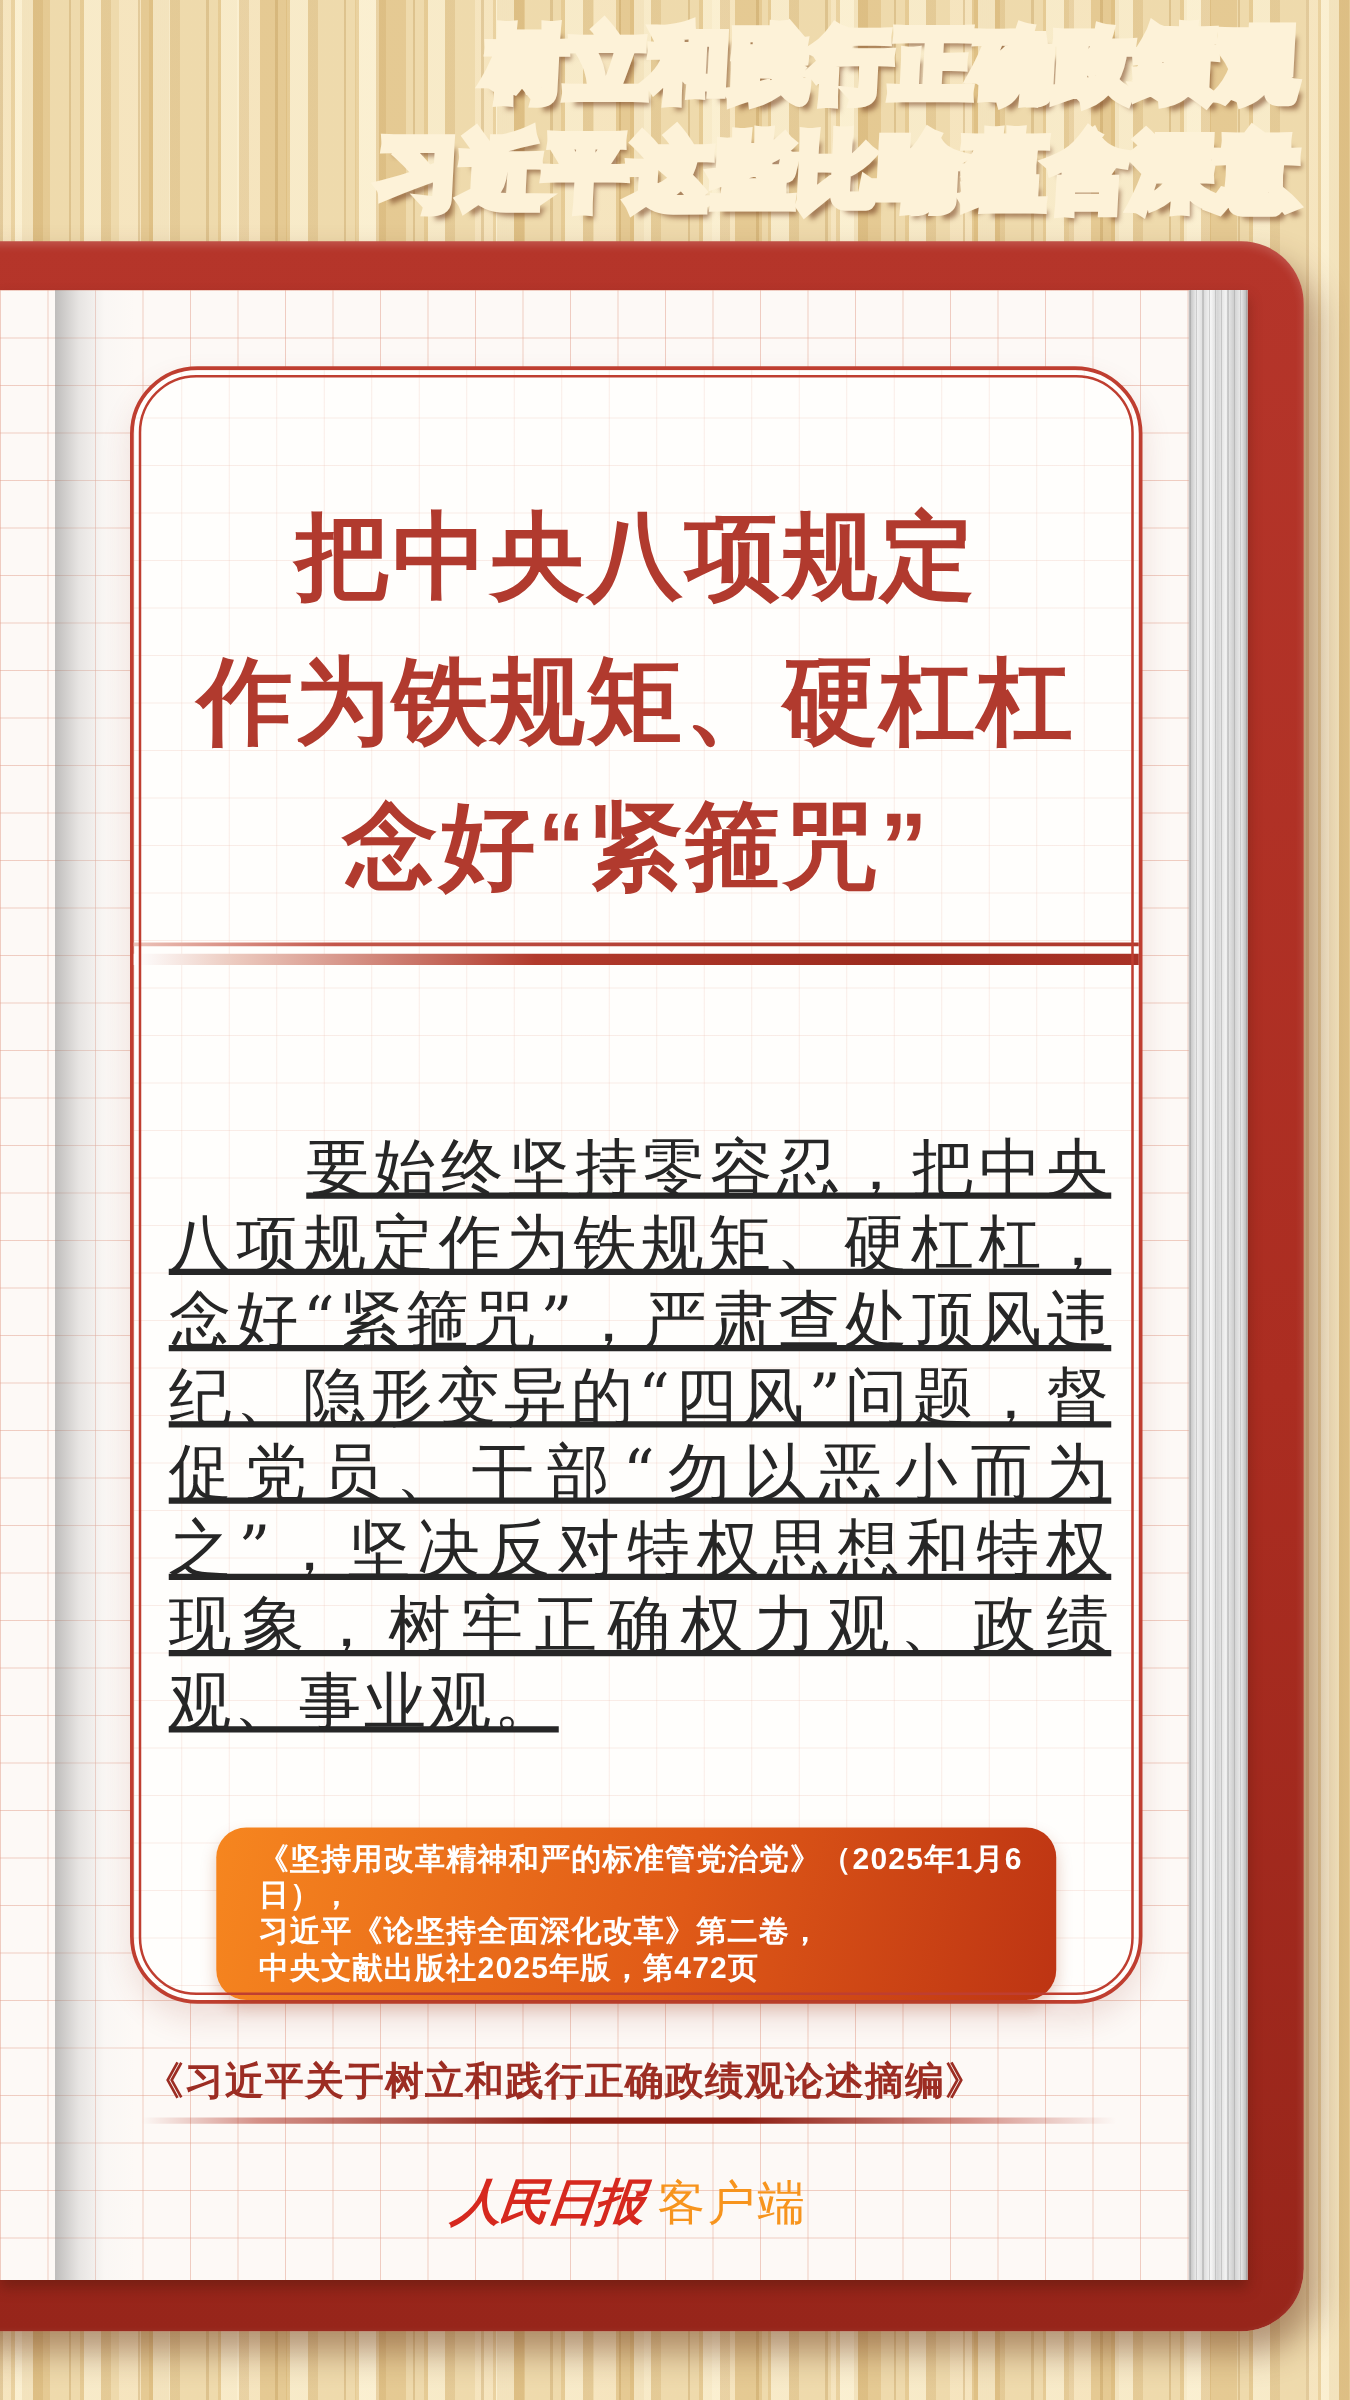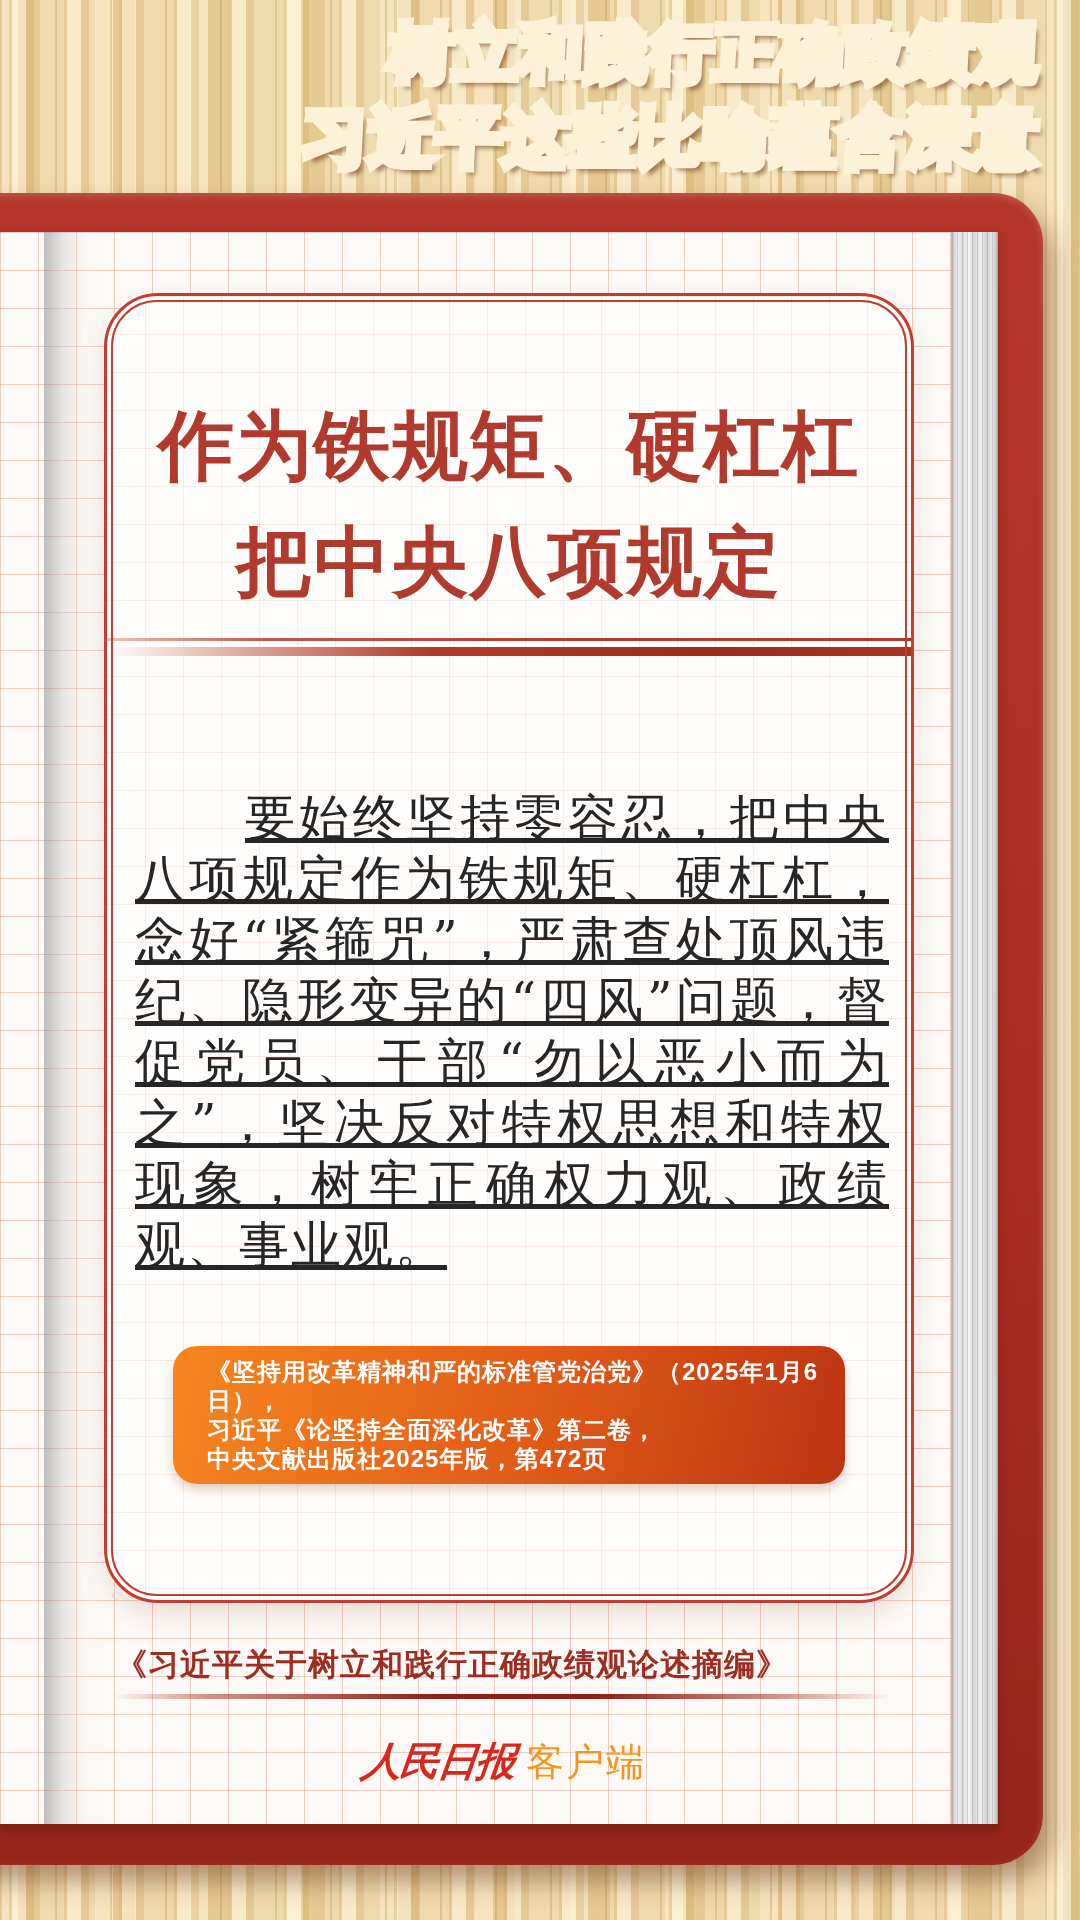--- a/index.html
+++ b/index.html
@@ -144,22 +144,23 @@
   </div>
 
   <div class="cover"></div>
 
   <div class="page">
     <div class="edge-left"></div>
     <div class="edge-right"></div>
 
     <div class="card">
       <div class="card-title">
+        <div>把中央八项规定</div>
         <div>作为铁规矩、硬杠杠</div>
-        <div>把中央八项规定</div>
+        <div>念好“紧箍咒”</div>
       </div>
       <div class="divider">
         <div class="div-thin"></div>
         <div class="div-thick"></div>
       </div>
       <p class="body-text">要始终坚持零容忍，把中央八项规定作为铁规矩、硬杠杠，念好“紧箍咒”，严肃查处顶风违纪、隐形变异的“四风”问题，督促党员、干部“勿以恶小而为之”，坚决反对特权思想和特权现象，树牢正确权力观、政绩观、事业观。</p>
       <div class="citation">
         <div>《坚持用改革精神和严的标准管党治党》（2025年1月6日），</div>
         <div>习近平《论坚持全面深化改革》第二卷，</div>
         <div>中央文献出版社2025年版，第472页</div>

